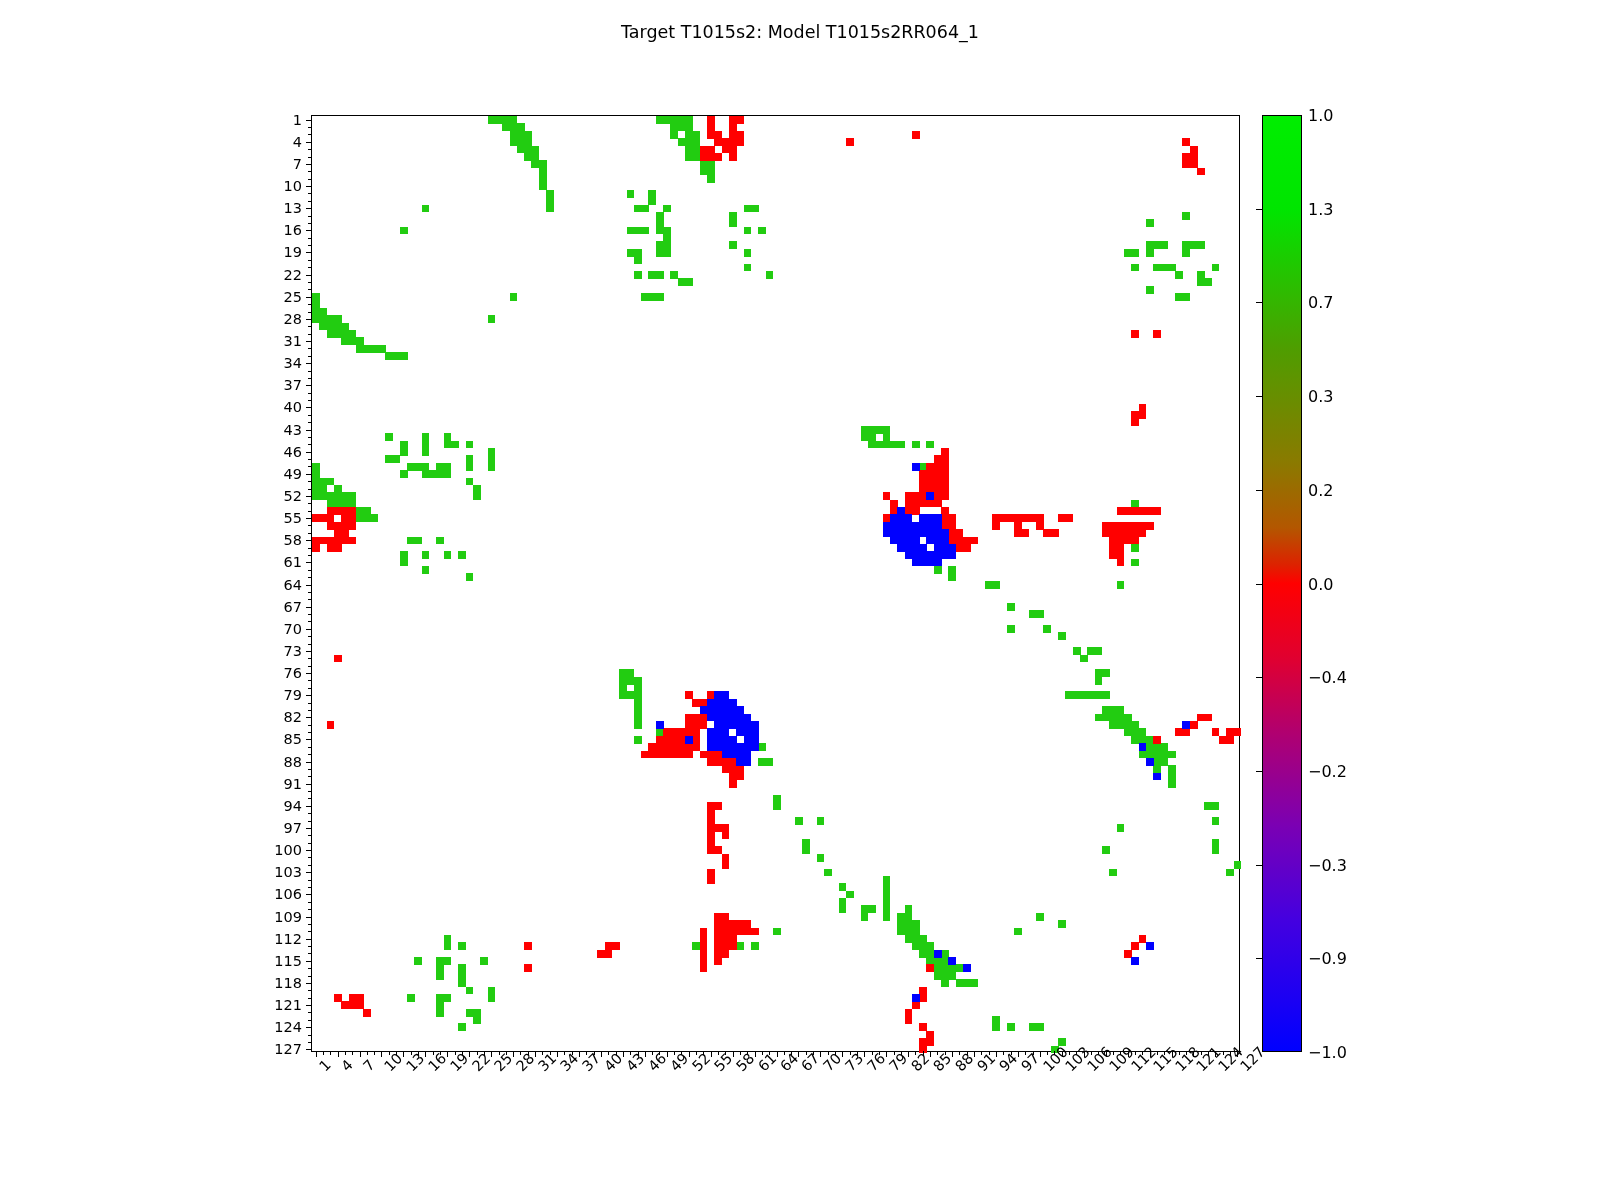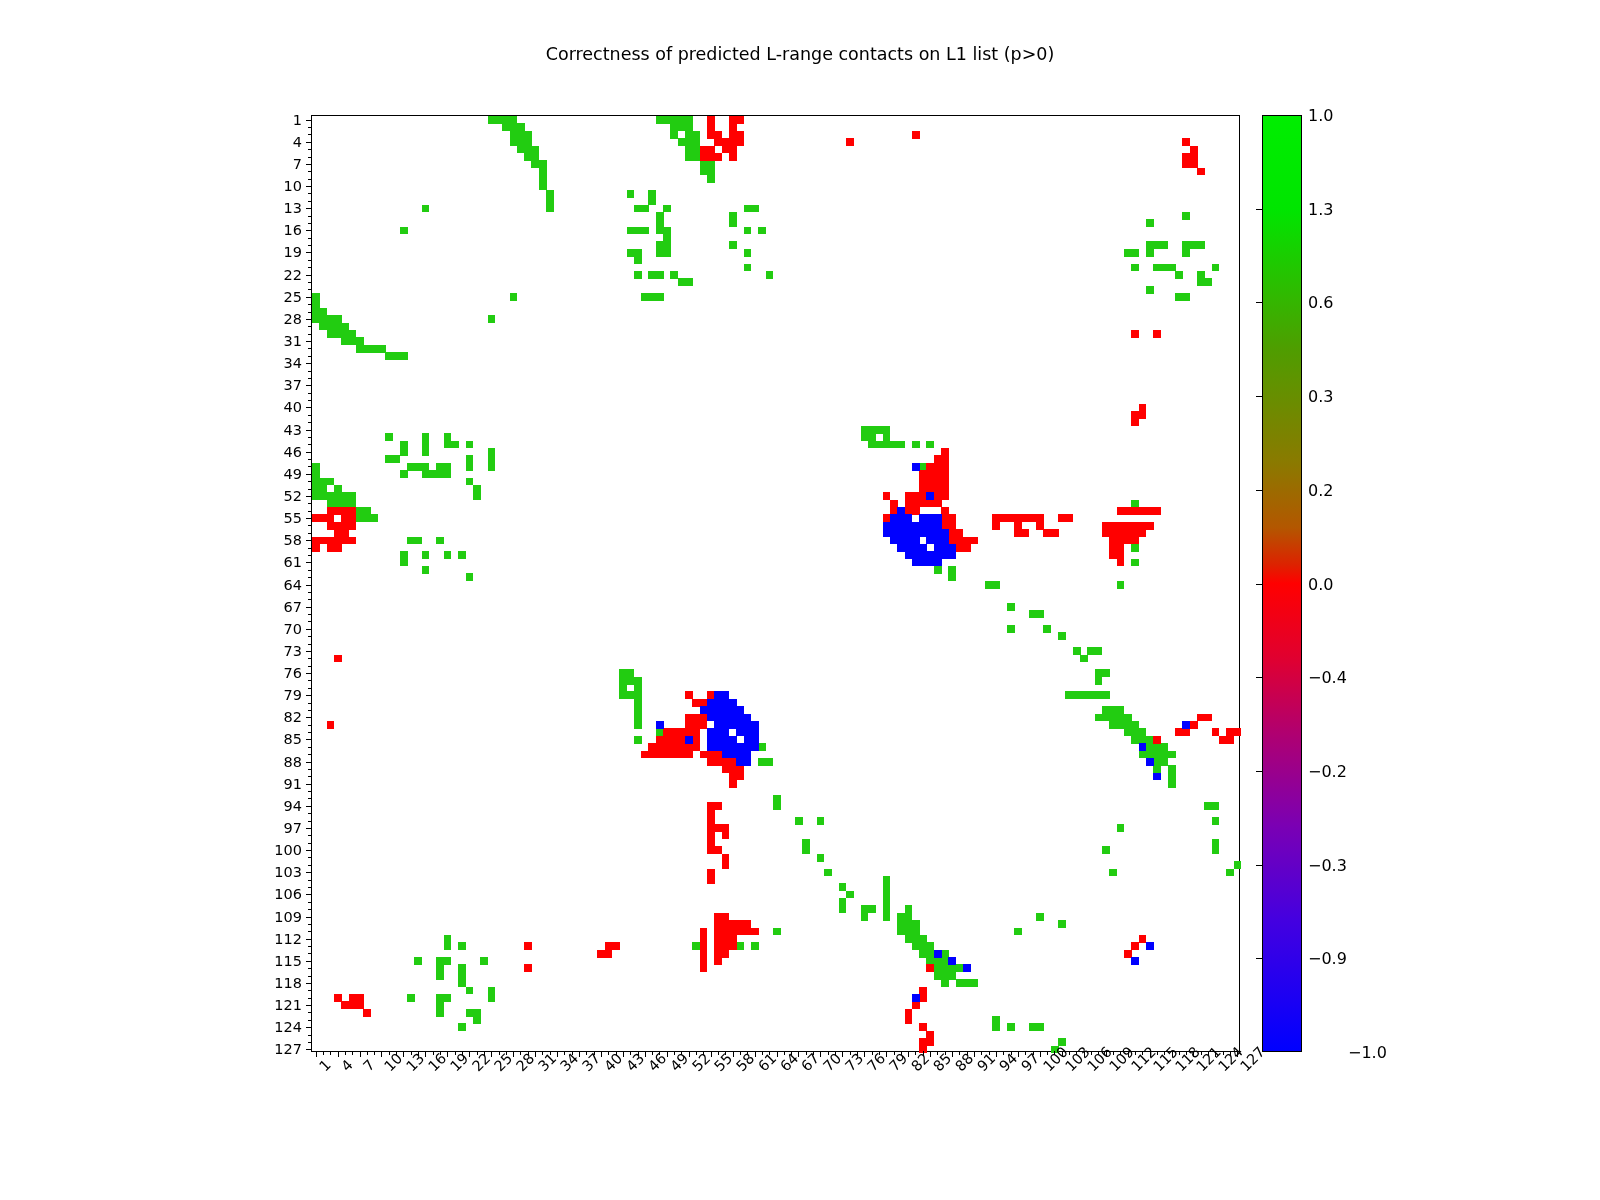--- a/index.html
+++ b/index.html
@@ -42,21 +42,21 @@
       #4400e0 86%, #0000ff 100%);}
   .cbtick{position:absolute;left:-6px;width:6px;height:0;border-top:1.2px solid #000;}
   .cblab{position:absolute;left:46px;font-size:16px;color:#000;white-space:nowrap;
          transform:translateY(-50%);}
 </style>
 </head>
 <body>
 
 <div id="root">
 
-  <div class="ttl" id="title-l2">Correctness of predicted L-range contacts on L1 list (p&gt;0)</div>
+  <div class="ttl" id="title-l1">Target T1015s2: Model T1015s2RR064_1</div>
 
   <div id="plot-frame">
     <div id="cells">
         <div class="cell" style="left: 343.803px; top: 0px; width: 7.76496px; height: 7.82795px; background: rgb(34, 204, 17);"></div>
         <div class="cell" style="left: 351.118px; top: 0px; width: 7.76496px; height: 7.82795px; background: rgb(34, 204, 17);"></div>
         <div class="cell" style="left: 358.433px; top: 0px; width: 7.76496px; height: 7.82795px; background: rgb(34, 204, 17);"></div>
         <div class="cell" style="left: 365.748px; top: 0px; width: 7.76496px; height: 7.82795px; background: rgb(34, 204, 17);"></div>
         <div class="cell" style="left: 373.063px; top: 0px; width: 7.76496px; height: 7.82795px; background: rgb(34, 204, 17);"></div>
         <div class="cell" style="left: 358.433px; top: 7.37795px; width: 7.76496px; height: 7.82795px; background: rgb(34, 204, 17);"></div>
         <div class="cell" style="left: 365.748px; top: 7.37795px; width: 7.76496px; height: 7.82795px; background: rgb(34, 204, 17);"></div>
@@ -1447,31 +1447,31 @@
   </div>
 
   <div id="cbar-outer">
     <div id="cbar-grad"></div>
   </div>
   <div id="cbar-ticks">
       <div class="cblab" style="left: 1308px; top: 115px;">1.0</div>
       <div class="cbtick" style="position: absolute; left: 1256px; top: 208.7px;"></div>
       <div class="cblab" style="left: 1308px; top: 208.7px;">1.3</div>
       <div class="cbtick" style="position: absolute; left: 1256px; top: 302.4px;"></div>
-      <div class="cblab" style="left: 1308px; top: 302.4px;">0.6</div>
+      <div class="cblab" style="left: 1308px; top: 302.4px;">0.7</div>
       <div class="cbtick" style="position: absolute; left: 1256px; top: 396.1px;"></div>
       <div class="cblab" style="left: 1308px; top: 396.1px;">0.3</div>
       <div class="cbtick" style="position: absolute; left: 1256px; top: 489.8px;"></div>
       <div class="cblab" style="left: 1308px; top: 489.8px;">0.2</div>
       <div class="cbtick" style="position: absolute; left: 1256px; top: 583.5px;"></div>
       <div class="cblab" style="left: 1308px; top: 583.5px;">0.0</div>
       <div class="cbtick" style="position: absolute; left: 1256px; top: 677.2px;"></div>
       <div class="cblab" style="left: 1308px; top: 677.2px;">−0.4</div>
       <div class="cbtick" style="position: absolute; left: 1256px; top: 770.9px;"></div>
       <div class="cblab" style="left: 1308px; top: 770.9px;">−0.2</div>
       <div class="cbtick" style="position: absolute; left: 1256px; top: 864.6px;"></div>
       <div class="cblab" style="left: 1308px; top: 864.6px;">−0.3</div>
       <div class="cbtick" style="position: absolute; left: 1256px; top: 958.3px;"></div>
       <div class="cblab" style="left: 1308px; top: 958.3px;">−0.9</div>
-      <div class="cblab" style="left: 1348px; top: 1052px;">−1.0</div>
+      <div class="cblab" style="left: 1308px; top: 1052px;">−1.0</div>
     </div>
 
 </div>
 
 </body></html>

